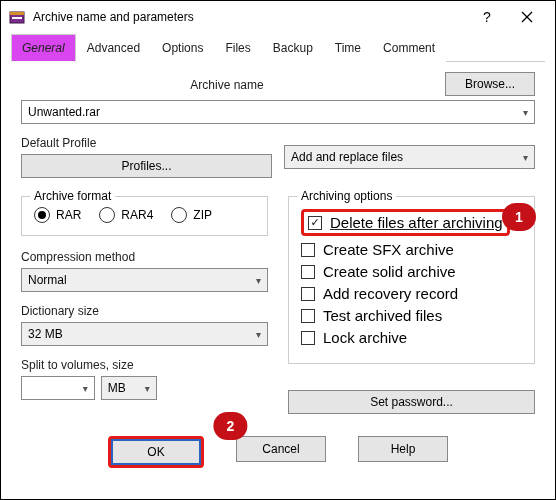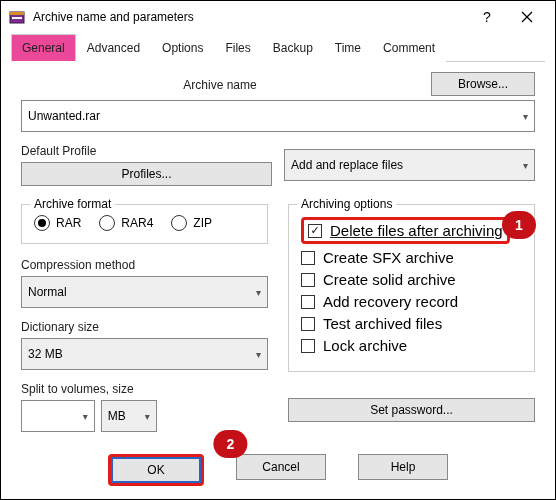--- a/index.html
+++ b/index.html
@@ -12,26 +12,26 @@
     height: 500px;
     overflow: hidden;
   }
   .window { width: 556px; height: 500px; border: 1px solid #000; background: #fff; display:flex; flex-direction:column;}
   .titlebar { height: 32px; display:flex; align-items:center; padding: 0 8px; }
   .titlebar .icon { width:16px; height:16px; margin-right:8px; }
   .titlebar .title { flex:1; font-size:12px; }
   .titlebar .btn { width:40px; height:32px; display:flex; align-items:center; justify-content:center; font-size:14px;}
   .tabs { display:flex; border-bottom:1px solid #ccc; margin: 0 10px;}
   .tab { padding: 6px 10px 6px 10px; font-size:12px; color:#222; border:1px solid transparent; border-bottom:none; position:relative; top:1px; background:#fff;}
-  .tab.active { border:1px solid #ccc; border-bottom:1px solid #fff; background:#ec4899;}
+  .tab.active { border:1px solid #ccc; border-bottom:1px solid #fff; background:#d946ef;font-style:italic;}
   .content { flex:1; padding: 10px 20px 4px 20px; position:relative;}
   .row { display:flex; gap:20px; }
   .col { flex:1; min-width:0;}
   .label { font-size:12px; color:#222; margin-bottom:4px; display:block;}
-  .txtinput, .combo { width:100%; height:32px; border:1px solid #888; background:#fff; padding: 0 6px; font-size:12px; display:flex; align-items:center; justify-content:space-between;}
+  .txtinput, .combo { width:100%; height:24px; border:1px solid #888; background:#fff; padding: 0 6px; font-size:12px; display:flex; align-items:center; justify-content:space-between;}
   .combo { background:#efefef;}
   .combo.white { background:#fff;}
   .combo .chev { font-size:10px; color:#555;}
   .wbtn { height:24px; border:1px solid #888; background:#e5e5e5; display:flex; align-items:center; justify-content:center; font-size:12px; padding:0 10px;}
   .wbtn.wide { width:100%;}
   .profile-row { display:flex; gap:12px; margin-top:12px;align-items:center;}
   .fieldset { border:1px solid #ccc; padding:10px 12px 12px 12px; position:relative; margin-top:10px;}
   .fieldset .legend { position:absolute; top:-8px; left:8px; background:#fff; padding:0 4px; font-size:12px;}
   .radios { display:flex; gap:18px; align-items:center;}
   .radio { display:flex; align-items:center; gap:6px; font-size:12px;}
@@ -80,21 +80,21 @@
     <div class="tab">Time</div>
     <div class="tab">Comment</div>
   </div>
 
   <div class="content">
 
     <div style="display:flex; align-items:flex-end; gap:12px;">
       <div style="flex:1;text-align:center;">
         <span class="label">Archive name</span>
       </div>
-      <div class="wbtn" style="width:104px;">Browse...</div>
+      <div class="wbtn" style="width:90px;">Browse...</div>
     </div>
     <div class="combo white" style="margin-top:4px;">
       <span>Unwanted.rar</span>
       <span class="chev">▾</span>
     </div>
 
     <div class="profile-row">
       <div class="col">
         <span class="label">Default Profile</span>
         <div class="wbtn wide">Profiles...</div>

